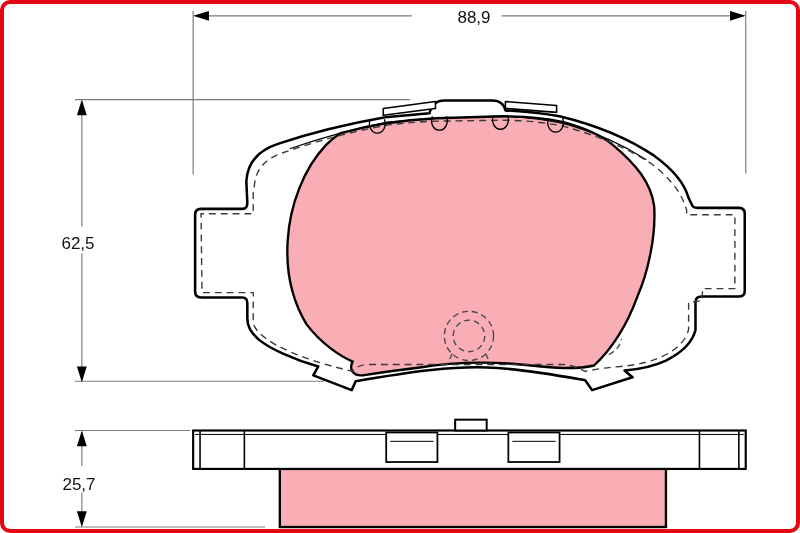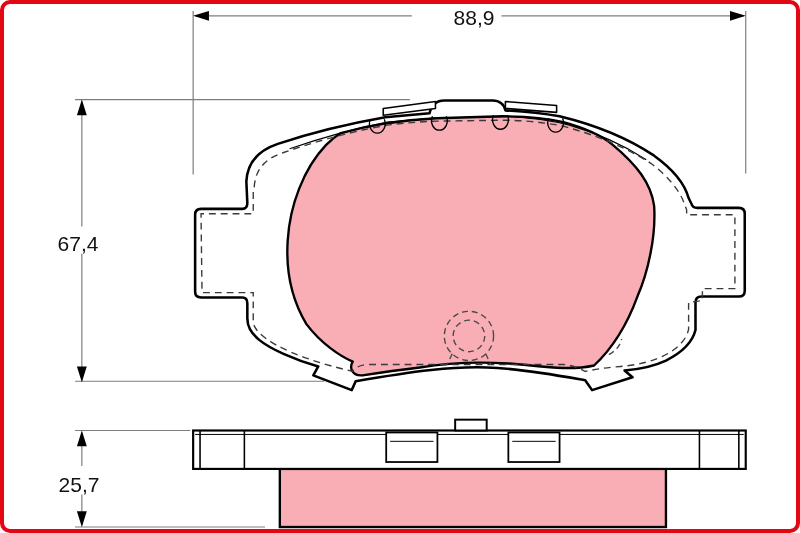--- a/index.html
+++ b/index.html
@@ -10,21 +10,21 @@
     background:#ffffff;
     border:4px solid #e30613;
     border-radius:10px;
     overflow:hidden;
     font-family:"Liberation Sans", sans-serif;
   }
   #drawing-svg{position:absolute;left:0;top:0;width:100%;height:100%;}
   .dim-label{
     position:absolute;
     transform:translate(-50%,-50%);
-    font-size:21px;
+    font-size:17px;
     color:#111;
     background:#ffffff;
     padding:0 3px;
     white-space:nowrap;
     line-height:1;
   }
   #label-width{left:470px;top:13px;}
   #label-height{left:74px;top:239px;}
   #label-thickness{left:75px;top:480px;}
 </style>
@@ -184,15 +184,15 @@
       <g fill="#ffffff" stroke="#000000" stroke-width="1.8">
         <rect x="386" y="435" width="52" height="30"></rect>
         <rect x="510" y="435" width="52" height="30"></rect>
         <line x1="390" y1="444" x2="434" y2="444" stroke-width="1"></line>
         <line x1="514" y1="444" x2="558" y2="444" stroke-width="1"></line>
       </g>
     </g>
   </svg>
 
   <span id="label-width" class="dim-label">88,9</span>
-  <span id="label-height" class="dim-label">67,4</span>
+  <span id="label-height" class="dim-label">62,5</span>
   <span id="label-thickness" class="dim-label">25,7</span>
 </div>
 
 </body></html>

